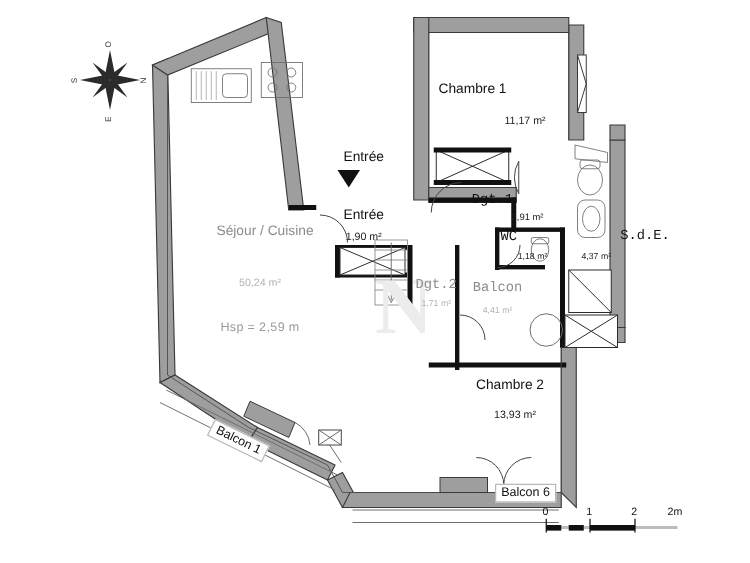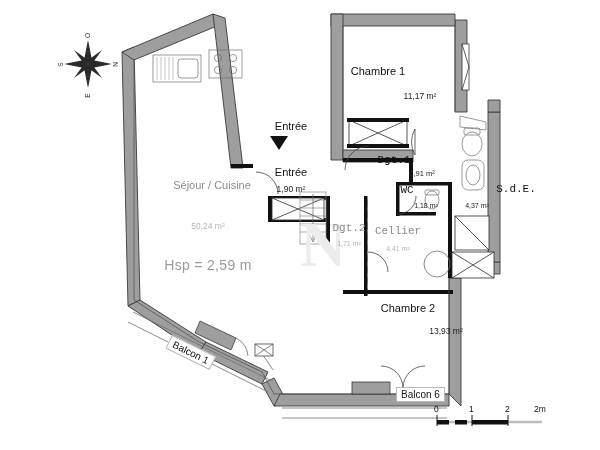--- a/index.html
+++ b/index.html
@@ -10,21 +10,21 @@
 
   .lbl{position:absolute;white-space:nowrap;line-height:1.05;}
   .room-name{font-size:11px;color:#111;}
   .room-area{font-size:8.5px;color:#222;}
   .room-name.sm{font-size:11px;font-family:Liberation Mono, monospace;}
   .room-area.sm{font-size:7.5px;}
   .room-area.xs{font-size:7px;}
   .ctr{transform:translateX(-50%);text-align:center;}
   .faded{color:#8c8c8c;}
   .faded2{color:#b4b4b4;}
-  .hsp{font-size:14px;color:#9a9a9a;letter-spacing:.3px;}
+  .hsp{font-size:10px;color:#9a9a9a;letter-spacing:.3px;}
 
   .balcon{position:absolute;font-size:10px;color:#111;
           background:#fff;border:1px solid #b9b9b9;
           padding:1px 4px;}
   .compass-letter{position:absolute;font-size:6.5px;color:#333;}
   .scale-num{position:absolute;font-size:8.5px;color:#111;}
   .wm{position:absolute;font-size:64px;font-weight:bold;color:#ececec;
       font-family:"Liberation Serif", serif;user-select:none;}
 </style>
 </head>
@@ -234,40 +234,40 @@
   <div class="wm" style="left:300px;top:208px;">N</div>
 
   <div class="lbl room-name ctr faded" style="left:212px;top:180px;text-align:center;">Séjour / Cuisine</div>
   <div class="lbl room-area ctr faded2" style="left:208px;top:222px;">50,24 m²</div>
   <div class="lbl hsp ctr" style="left:208px;top:258px;">Hsp = 2,59 m</div>
 
   <div class="lbl room-name ctr" style="left:378px;top:66px;">Chambre 1</div>
   <div class="lbl room-area ctr" style="left:420px;top:92px;">11,17 m²</div>
 
   <div class="lbl room-name ctr" style="left:408px;top:303px;">Chambre 2</div>
-  <div class="lbl room-area ctr" style="left:412px;top:327px;margin-left:34px;">13,93 m²</div>
+  <div class="lbl room-area ctr" style="left:412px;top:327px;">13,93 m²</div>
 
   <div class="lbl room-name ctr" style="left:291px;top:121px;">Entrée</div>
 
   <div class="lbl room-name ctr" style="left:291px;top:167px;">Entrée</div>
   <div class="lbl room-area ctr" style="left:291px;top:185px;">1,90 m²</div>
 
   <div class="lbl room-name sm ctr" style="left:394px;top:155px;">Dgt.1</div>
   <div class="lbl room-area sm ctr" style="left:394px;top:170px;margin-left:28px;">2,91 m²</div>
 
   <div class="lbl room-name sm ctr faded" style="left:349px;top:223px;">Dgt.2</div>
   <div class="lbl room-area xs ctr faded2" style="left:349px;top:240px;">1,71 m²</div>
 
   <div class="lbl room-name sm ctr" style="left:407px;top:185px;">WC</div>
   <div class="lbl room-area xs ctr" style="left:426px;top:202px;">1,18 m²</div>
 
   <div class="lbl room-name sm ctr" style="left:477px;top:184px;margin-left:39px;">S.d.E.</div>
   <div class="lbl room-area xs ctr" style="left:477px;top:202px;">4,37 m²</div>
 
-  <div class="lbl room-name sm ctr faded" style="left:398px;top:226px;">Cellier</div>
+  <div class="lbl room-name sm ctr faded" style="left:398px;top:226px;">Balcon</div>
   <div class="lbl room-area xs ctr faded2" style="left:398px;top:245px;">4,41 m²</div>
 
   <div class="balcon" style="left:172px;top:335px;transform:rotate(26deg);transform-origin:left top;">Balcon 1</div>
   <div class="balcon" style="left:396px;top:387px;">Balcon 6</div>
 
   <div class="compass-letter" style="left:85px;top:32px;transform:rotate(-90deg);">O</div>
   <div class="compass-letter" style="left:113px;top:61px;transform:rotate(-90deg);">N</div>
   <div class="compass-letter" style="left:85px;top:92px;transform:rotate(-90deg);">E</div>
   <div class="compass-letter" style="left:58px;top:61px;transform:rotate(-90deg);">S</div>
 

